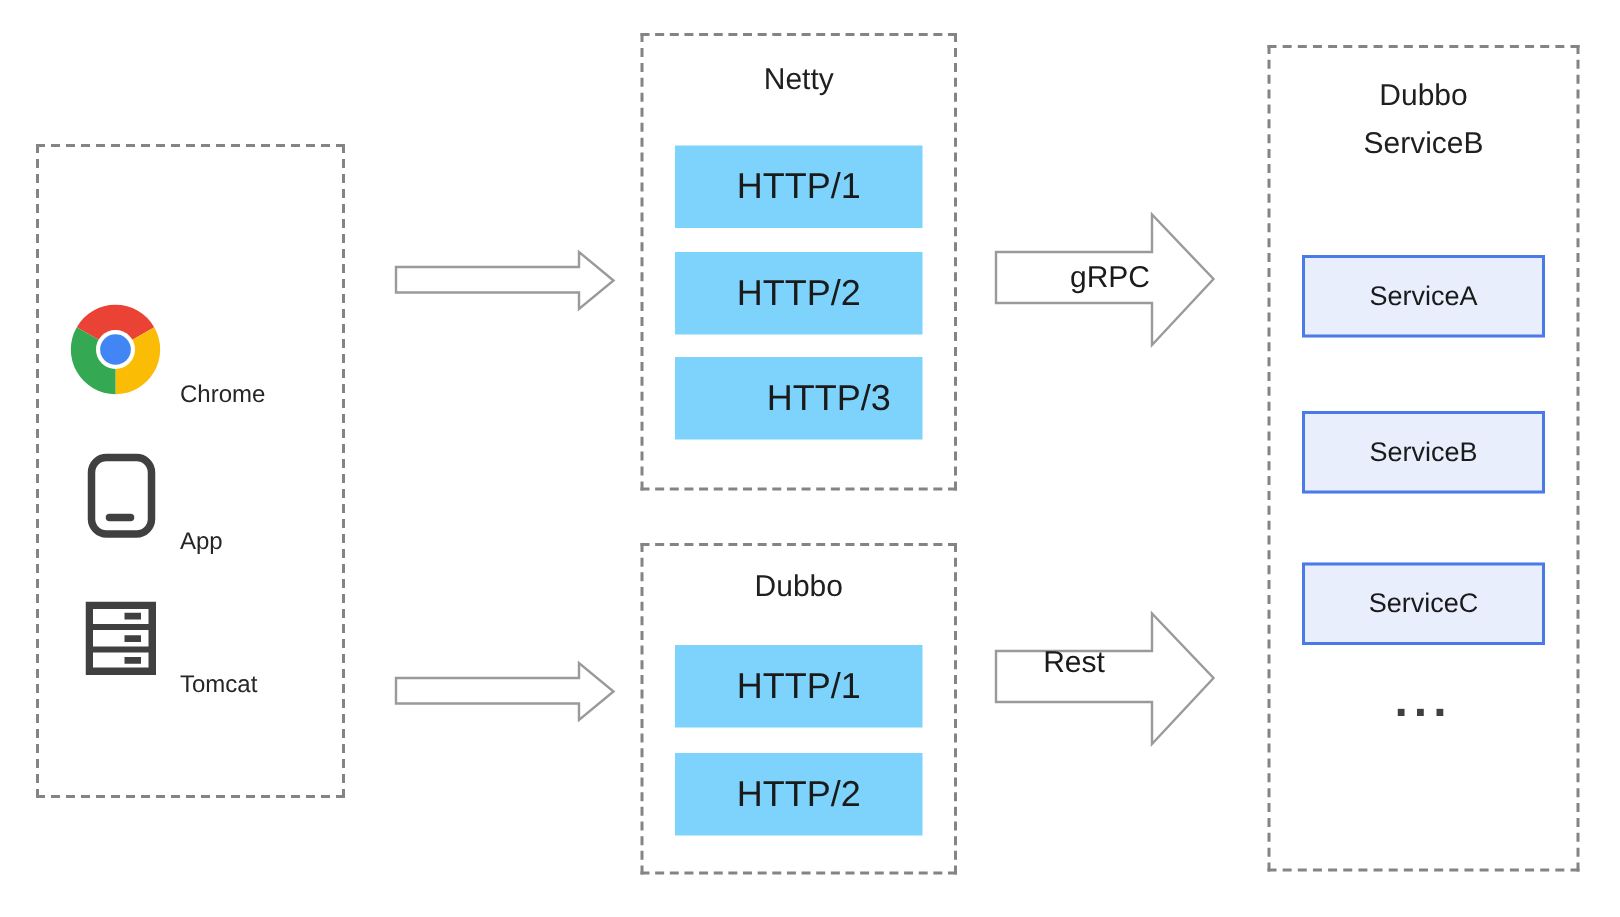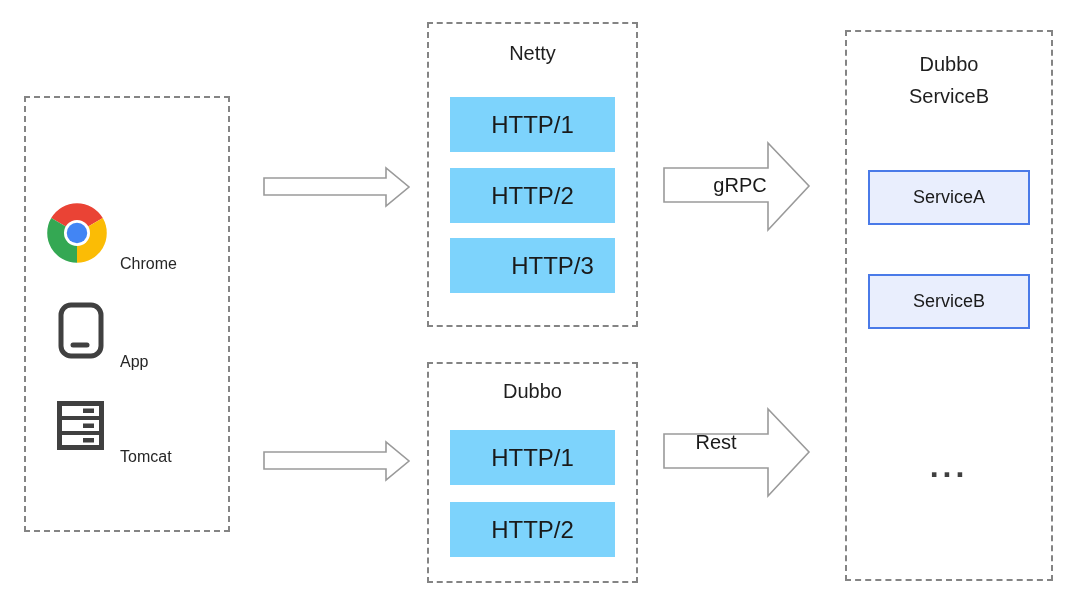--- a/index.html
+++ b/index.html
@@ -125,20 +125,21 @@
   </div>
   <div class="proto-item" style="top:430px;">HTTP/1</div>
   <div class="proto-item" style="top:502px;">HTTP/2</div>
 
   <div class="dashed-box" style="left:845px; top:30px; width:208px; height:551px;">
     <div class="box-title" style="top:16px; line-height:32px;">Dubbo
 ServiceB</div>
   </div>
   <div class="service-item" style="top:170px;">ServiceA</div>
   <div class="service-item" style="top:274px;">ServiceB</div>
+  <div class="service-item" style="top:375px;">ServiceC</div>
   <div class="ellipsis" style="top:448px;">...</div>
 
   <svg class="arrow-svg" style="left:263px; top:167px;" width="148" height="40" viewBox="0 0 148 40" aria-hidden="true">
     <polygon class="arrow-shape" points="1,11 123,11 123,1 146,20 123,39 123,28 1,28"></polygon>
   </svg>
 
   <svg class="arrow-svg" style="left:263px; top:441px;" width="148" height="40" viewBox="0 0 148 40" aria-hidden="true">
     <polygon class="arrow-shape" points="1,11 123,11 123,1 146,20 123,39 123,28 1,28"></polygon>
   </svg>
 

